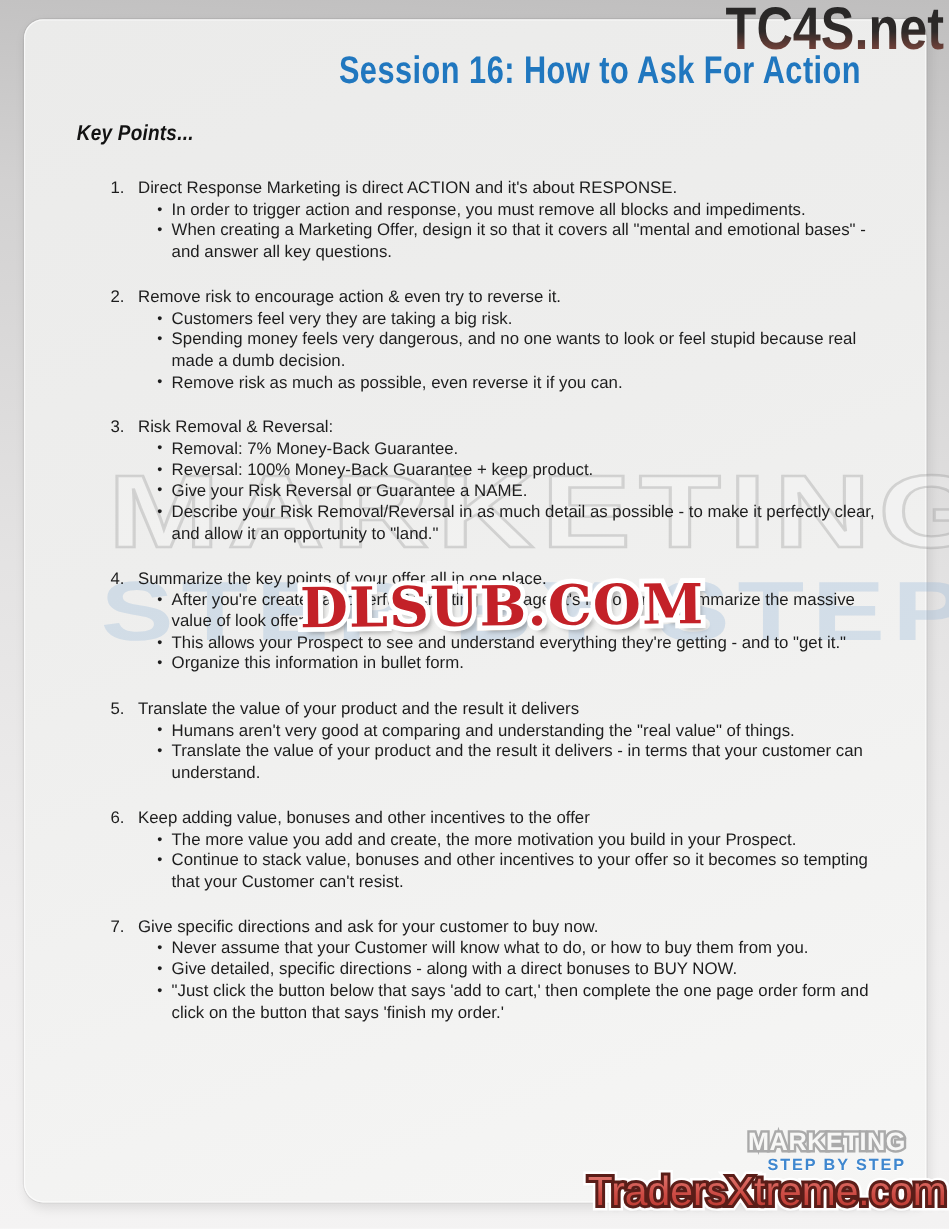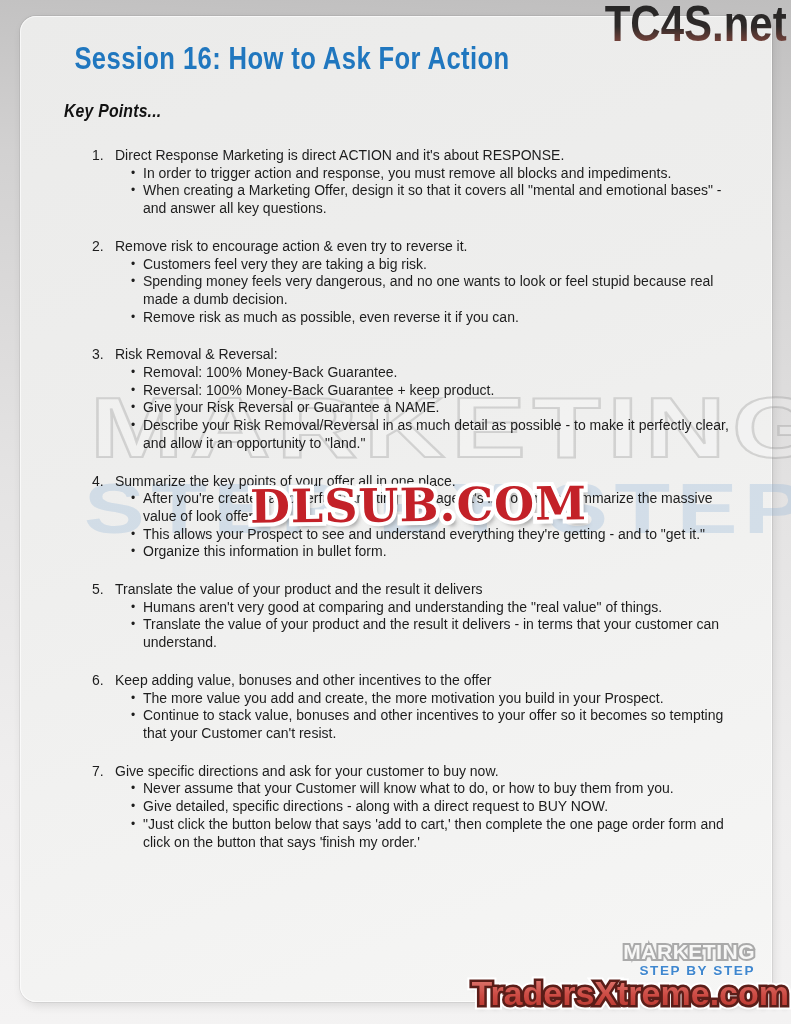--- a/index.html
+++ b/index.html
@@ -51,21 +51,21 @@
   
   .tc4s {
     position: absolute; top: 1px; right: 4px; z-index: 20;
     font-weight: bold; font-size: 50px; line-height: 0.92; white-space: nowrap;
     transform: scaleX(0.84); transform-origin: right top;
     background: linear-gradient(180deg, #262626 0%, #2e2a29 55%, #7c453c 92%);
     -webkit-background-clip: text; background-clip: text; color: transparent;
     text-shadow: none;
   }
 
-  .title-row { text-align: left; padding-top: 26px; }
+  .title-row { text-align: right; padding-top: 26px; }
   .title-inner {
     display: inline-block; font-weight: bold; font-size: 32px; line-height: 32px;
     color: #2077bf; letter-spacing: 0.5px; white-space: nowrap;
     transform: scaleX(0.80);
   }
 
   .keypoints { margin: 27px 0 0 44px; font-style: italic; }
   .kp-inner {
     display: inline-block; font-weight: bold; font-size: 18px; line-height: 20px;
     color: #121212; letter-spacing: 0.2px;
@@ -86,21 +86,21 @@
   .logo-m-wrap { position: relative; display: inline-block; font-weight: bold; font-size: 21px; letter-spacing: 0.5px; white-space: nowrap; }
   .logo-m-back { color: #b3b3b3; -webkit-text-stroke: 4px #aaaaaa; }
   .logo-m-front { position: absolute; left: 0; top: 0; color: #f7f7f6; }
   .logo-s {
     margin-top: 2px; font-weight: bold; font-size: 13.5px; letter-spacing: 1.6px;
     color: #3f87cf; white-space: nowrap; text-shadow: 0 1px 0 rgba(255,255,255,0.85);
   }
 
   
   .traders { position: absolute; right: 2px; top: 974px; z-index: 30; }
-  .traders-layer { font-weight: bold; font-size: 34px; line-height: 1.15; white-space: nowrap; }
+  .traders-layer { font-weight: normal; font-size: 34px; line-height: 1.15; white-space: nowrap; }
   .t-glow { color: #fff; -webkit-text-stroke: 9px rgba(255,255,255,0.95); text-shadow: 0 3px 4px rgba(110,110,110,0.45); }
   .t-outline { position: absolute; left: 0; top: 0; color: #5a1d18; -webkit-text-stroke: 5px #5a1d18; }
   .t-fill {
     position: absolute; left: 0; top: 0;
     background: linear-gradient(180deg, #e2837b 0%, #cc4a43 55%, #b53229 100%);
     -webkit-background-clip: text; background-clip: text; color: transparent;
   }
 </style>
 </head>
 <body>
@@ -157,21 +157,21 @@
           </div>
         </div>
 
         <div class="item">
           <div class="item-head">
             <span class="num">3.</span>
             <span class="head-text">Risk Removal &amp; Reversal:</span>
           </div>
           <div class="bullet">
             <span class="b-mark">•</span>
-            <span class="b-text">Removal: 100% Money-Back Guarantee.</span>
+            <span class="b-text">Removal: 7% Money-Back Guarantee.</span>
           </div>
           <div class="bullet">
             <span class="b-mark">•</span>
             <span class="b-text">Reversal: 100% Money-Back Guarantee + keep product.</span>
           </div>
           <div class="bullet">
             <span class="b-mark">•</span>
             <span class="b-text">Give your Risk Reversal or Guarantee a NAME.</span>
           </div>
           <div class="bullet">
@@ -233,21 +233,21 @@
           <div class="item-head">
             <span class="num">7.</span>
             <span class="head-text">Give specific directions and ask for your customer to buy now.</span>
           </div>
           <div class="bullet">
             <span class="b-mark">•</span>
             <span class="b-text">Never assume that your Customer will know what to do, or how to buy them from you.</span>
           </div>
           <div class="bullet">
             <span class="b-mark">•</span>
-            <span class="b-text">Give detailed, specific directions - along with a direct request to BUY NOW.</span>
+            <span class="b-text">Give detailed, specific directions - along with a direct bonuses to BUY NOW.</span>
           </div>
           <div class="bullet">
             <span class="b-mark">•</span>
             <span class="b-text">"Just click the button below that says 'add to cart,' then complete the one page order form and click on the button that says 'finish my order.'</span>
           </div>
         </div>
 
       </div>
     </div>
 

